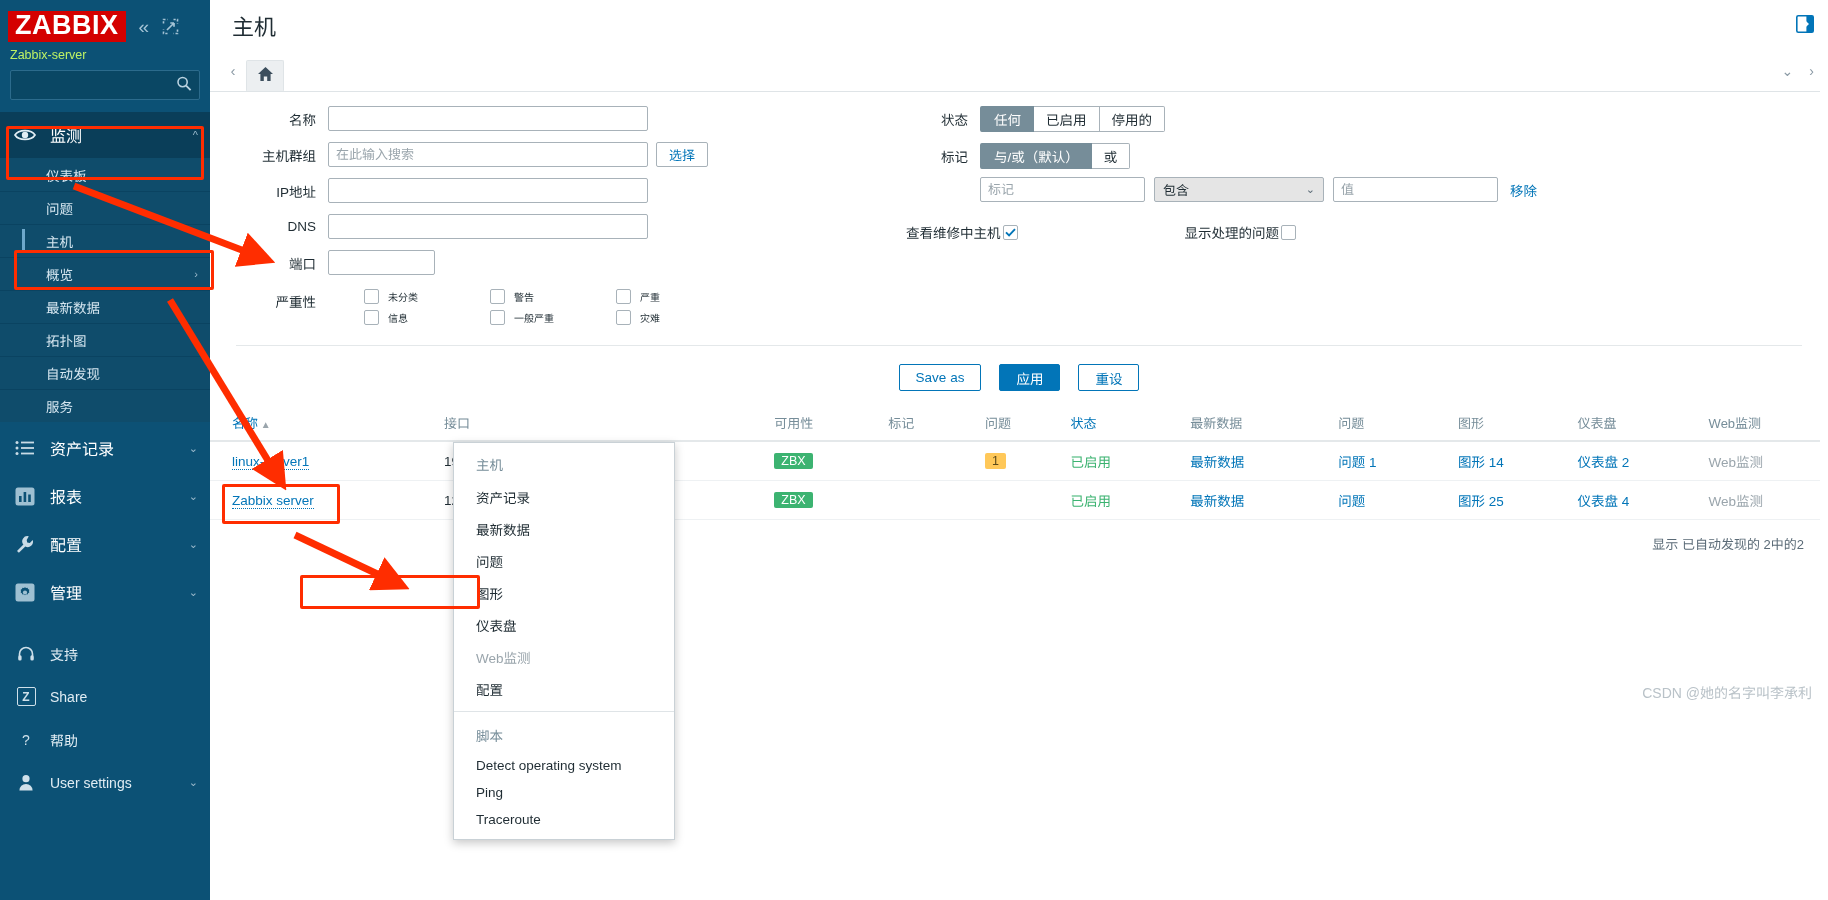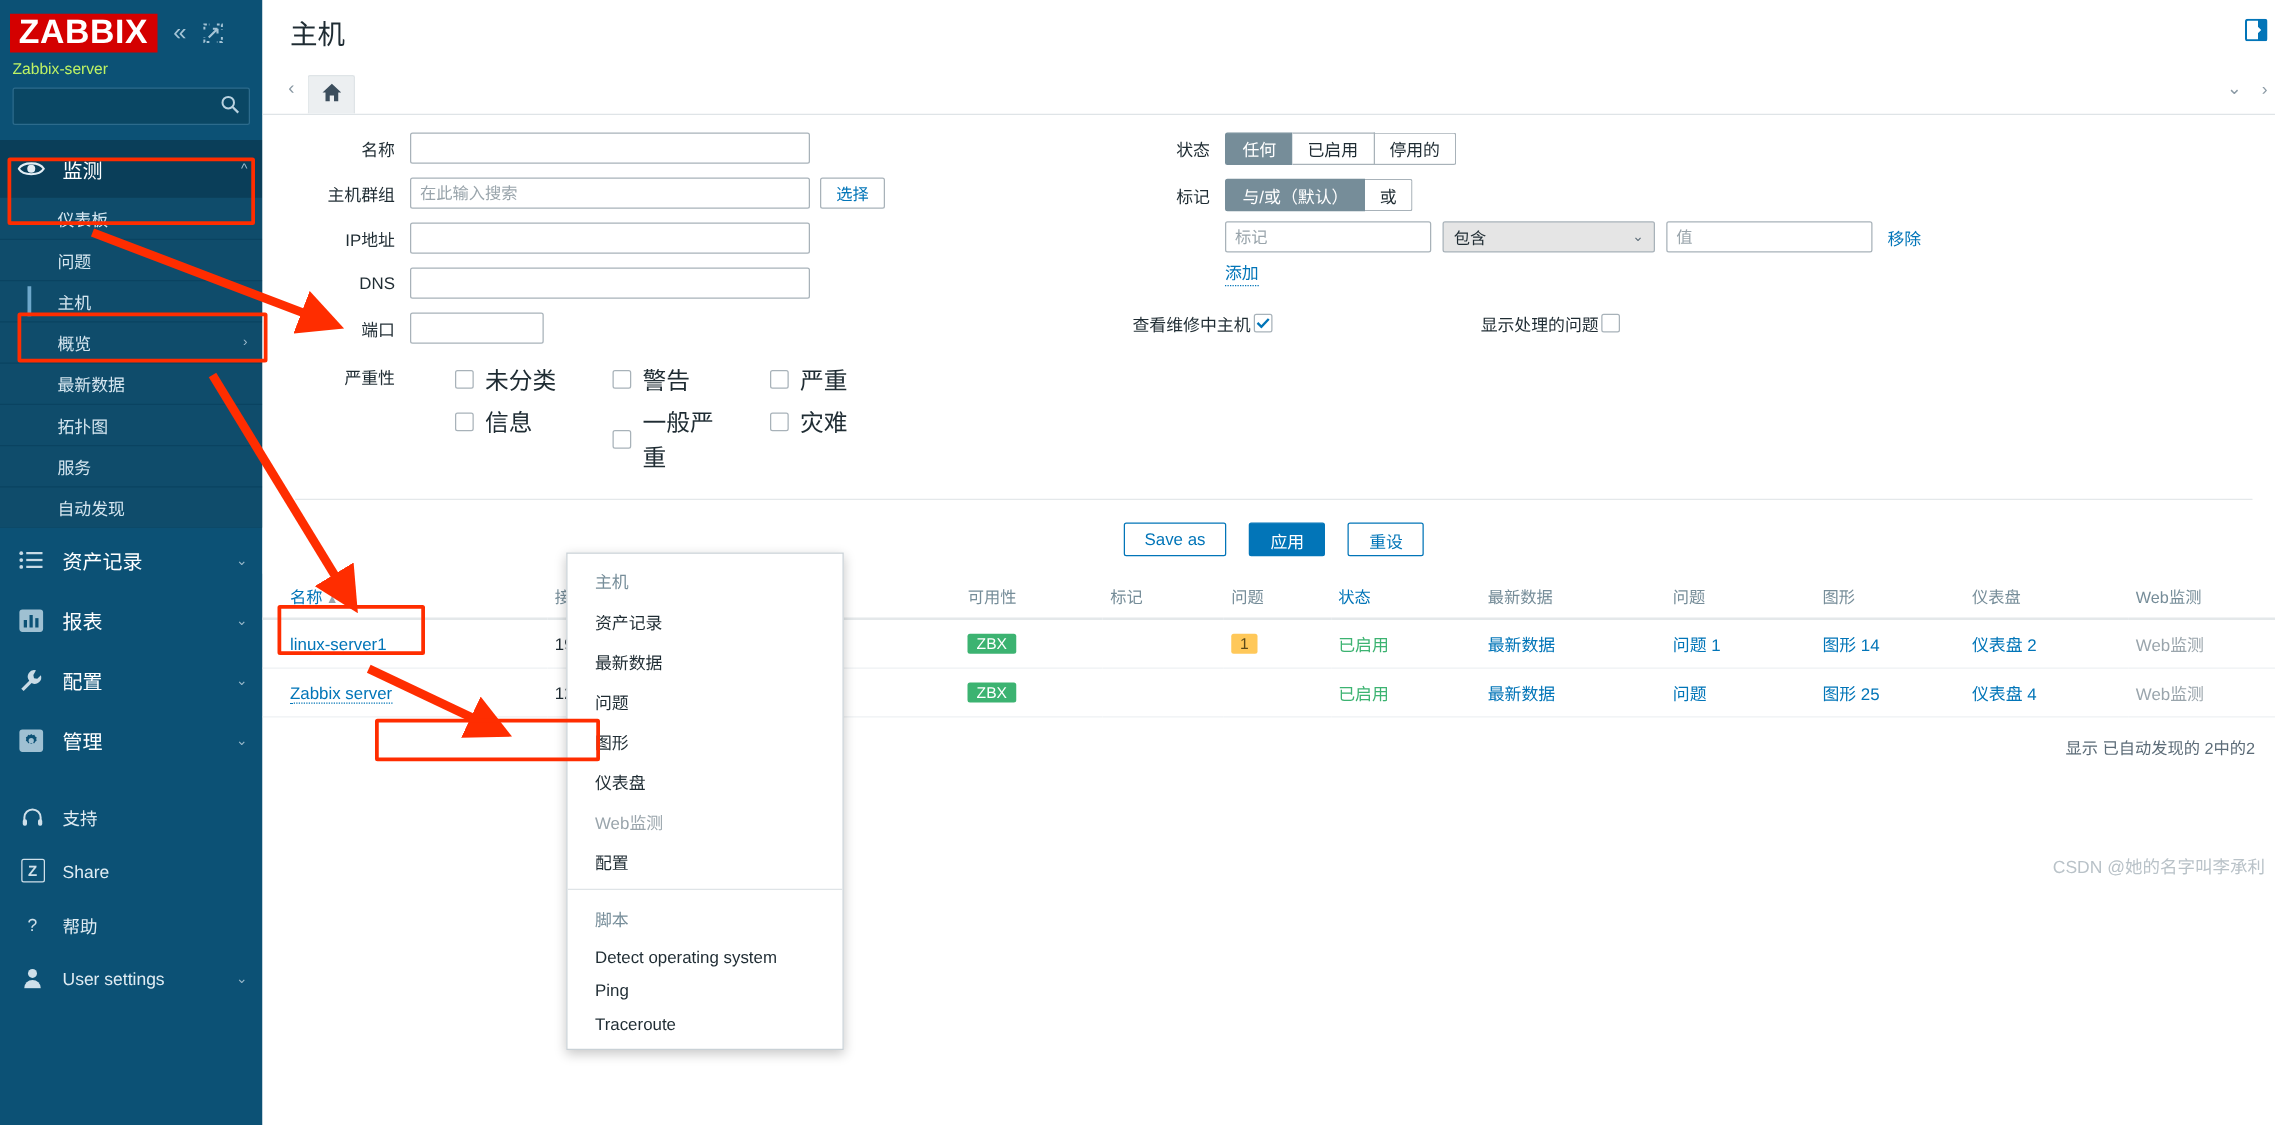--- a/index.html
+++ b/index.html
@@ -192,21 +192,21 @@
   .chk svg { display: block; }
 
   .maint-row { display: flex; align-items: center; margin-top: 20px; padding-left: 18px; }
   .maint-item { display: flex; align-items: center; gap: 2px; font-size: 13.5px; color: #1f2c33; }
   .maint-gap { width: 167px; }
 
   .sev-block { display: flex; margin-top: 14px; }
   .sev-label { width: 92px; text-align: right; padding-right: 12px; color: #1f2c33; font-size: 13.5px; padding-top: 2px; }
   .sev-cols { display: flex; gap: 0; }
   .sev-col { width: 126px; }
-  .sev-cell { display: flex; align-items: center; gap: 9px; margin-bottom: 6px; font-size: 19px; color: #1f2c33; padding-left: 36px; }
+  .sev-cell { display: flex; align-items: center; gap: 9px; margin-bottom: 6px; font-size: 10px; color: #1f2c33; padding-left: 36px; }
 
   .filter-buttons {
     display: flex; justify-content: center; align-items: center; gap: 18px;
     padding: 18px 0 14px 0; border-top: 1px solid #e4e8ea; margin: 14px 26px 0 26px;
   }
   .btn {
     height: 27px; padding: 0 16px; border-radius: 2px; font-size: 13.5px;
     display: inline-flex; align-items: center; justify-content: center; cursor: pointer;
     font-family: "Liberation Sans", sans-serif;
   }
@@ -330,24 +330,24 @@
           <span>概览</span>
           <span class="sub-chev">›</span>
         </div>
         <div class="sub-item">
           <span>最新数据</span>
         </div>
         <div class="sub-item">
           <span>拓扑图</span>
         </div>
         <div class="sub-item">
+          <span>自动发现</span>
+        </div>
+        <div class="sub-item">
           <span>服务</span>
-        </div>
-        <div class="sub-item">
-          <span>自动发现</span>
         </div>
       </div>
     </div>
 
     <div class="nav-lower">
       <div class="nav-main">
         <span class="nav-ico">
           <svg width="20" height="16" viewBox="0 0 20 16">
             <circle cx="2" cy="2.5" r="1.5" fill="#c9dbe6"></circle>
               <rect x="6" y="1.6" width="13" height="1.8" fill="#c9dbe6"></rect>
@@ -542,23 +542,20 @@
           <div class="tag-row">
             <input class="finput tag-input" type="text" placeholder="标记" style="">
             <div class="tag-select">
               <span>包含</span>
               <span class="sel-chev">⌄</span>
             </div>
             <input class="finput tag-value" type="text" placeholder="值" style="">
             <span class="link-remove">移除</span>
           </div>
 
-          <div class="add-wrap">
-            <span class="link-add">添加</span>
-          </div>
 
           <div class="maint-row">
             <div class="maint-item">
               <span>查看维修中主机</span>
               <span class="chk checked">
                 <svg width="11" height="9" viewBox="0 0 11 9">
                     <path d="M1 4.3 L4.1 7.4 L10 1.2" fill="none" stroke="#0275b8" stroke-width="1.9"></path>
                   </svg>
               </span>
             </div>

